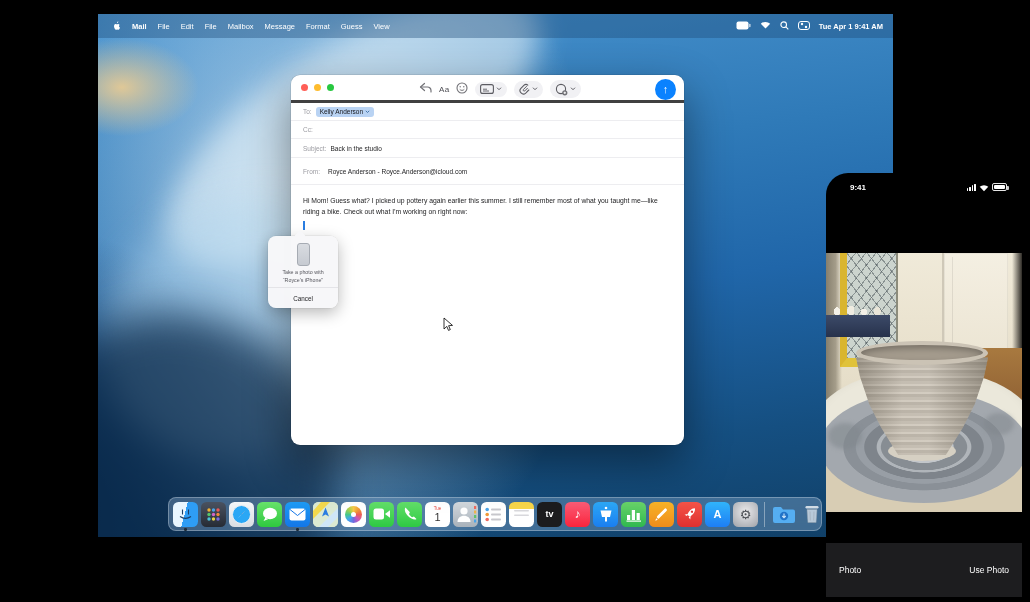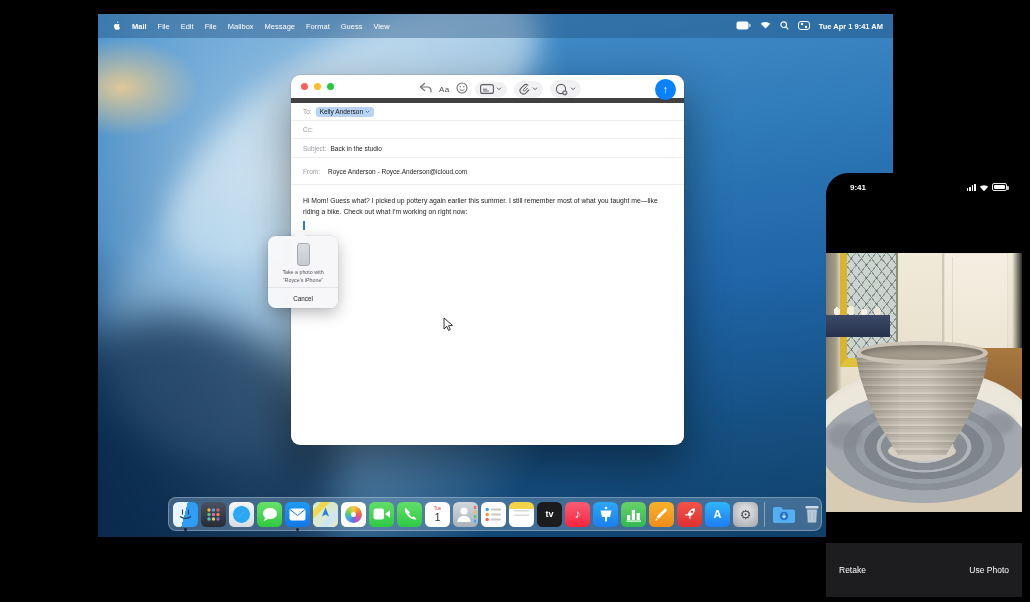--- a/index.html
+++ b/index.html
@@ -27,21 +27,21 @@
     padding:0 10px 0 14px; gap:11px; color:#fff; font-size:7.5px; background:rgba(28,74,118,.38); z-index:3; }
   .menubar .mi { cursor:default; white-space:nowrap; }
   .menubar .app-menu { font-weight:bold; }
   .mb-right { margin-left:auto; display:flex; align-items:center; gap:9px; }
   .clock { font-size:7.5px; white-space:nowrap;font-weight:bold; }
 
   
   .mail-win { position:absolute; left:193px; top:61px; width:393px; height:370px; background:#fff;
     border-radius:9px; box-shadow:0 18px 45px rgba(0,0,0,.45), 0 0 0 .5px rgba(0,0,0,.15); z-index:4; }
   .titlebar { position:relative; height:28px; display:flex; align-items:center; padding:0 10px;
-    border-bottom:5px solid #404040; }
+    border-bottom:3px solid #404040; }
   .lights { display:flex; gap:6px; }
   .light { width:7px; height:7px; border-radius:50%; }
   .l-red{ background:#ff5f57; } .l-yellow{ background:#febc2e; } .l-green{ background:#28c840; }
   .tools { position:absolute; left:128px; top:0; height:28px; display:flex; align-items:center; gap:7px; color:#5c5c62; }
   .tool-cap { display:flex; align-items:center; gap:2px; background:#f1f1f4; border-radius:9px; padding:2.5px 5px; }
   .aa { font-size:8px; color:#4c4c52; letter-spacing:.3px; }
   .send-btn { position:absolute; right:8px; top:4px; width:21px; height:21px; border-radius:50%;
     background:#0a82ff; color:#fff; display:flex; align-items:center; justify-content:center;
     font-size:11px; font-weight:bold; line-height:1; }
 
@@ -494,18 +494,18 @@
       <div class="pan"></div>
       <div class="wheel"></div>
       <div class="smudge-l"></div>
       <div class="smudge-r"></div>
       <div class="bowl-foot"></div>
       <div class="bowl-body"></div>
       <div class="bowl-rim"></div>
     </div>
 
     <div class="ph-bar">
-      <span>Retake</span>
+      <span>Photo</span>
       <span>Use Photo</span>
     </div>
   </div>
 
 </div>
 
 </body></html>

